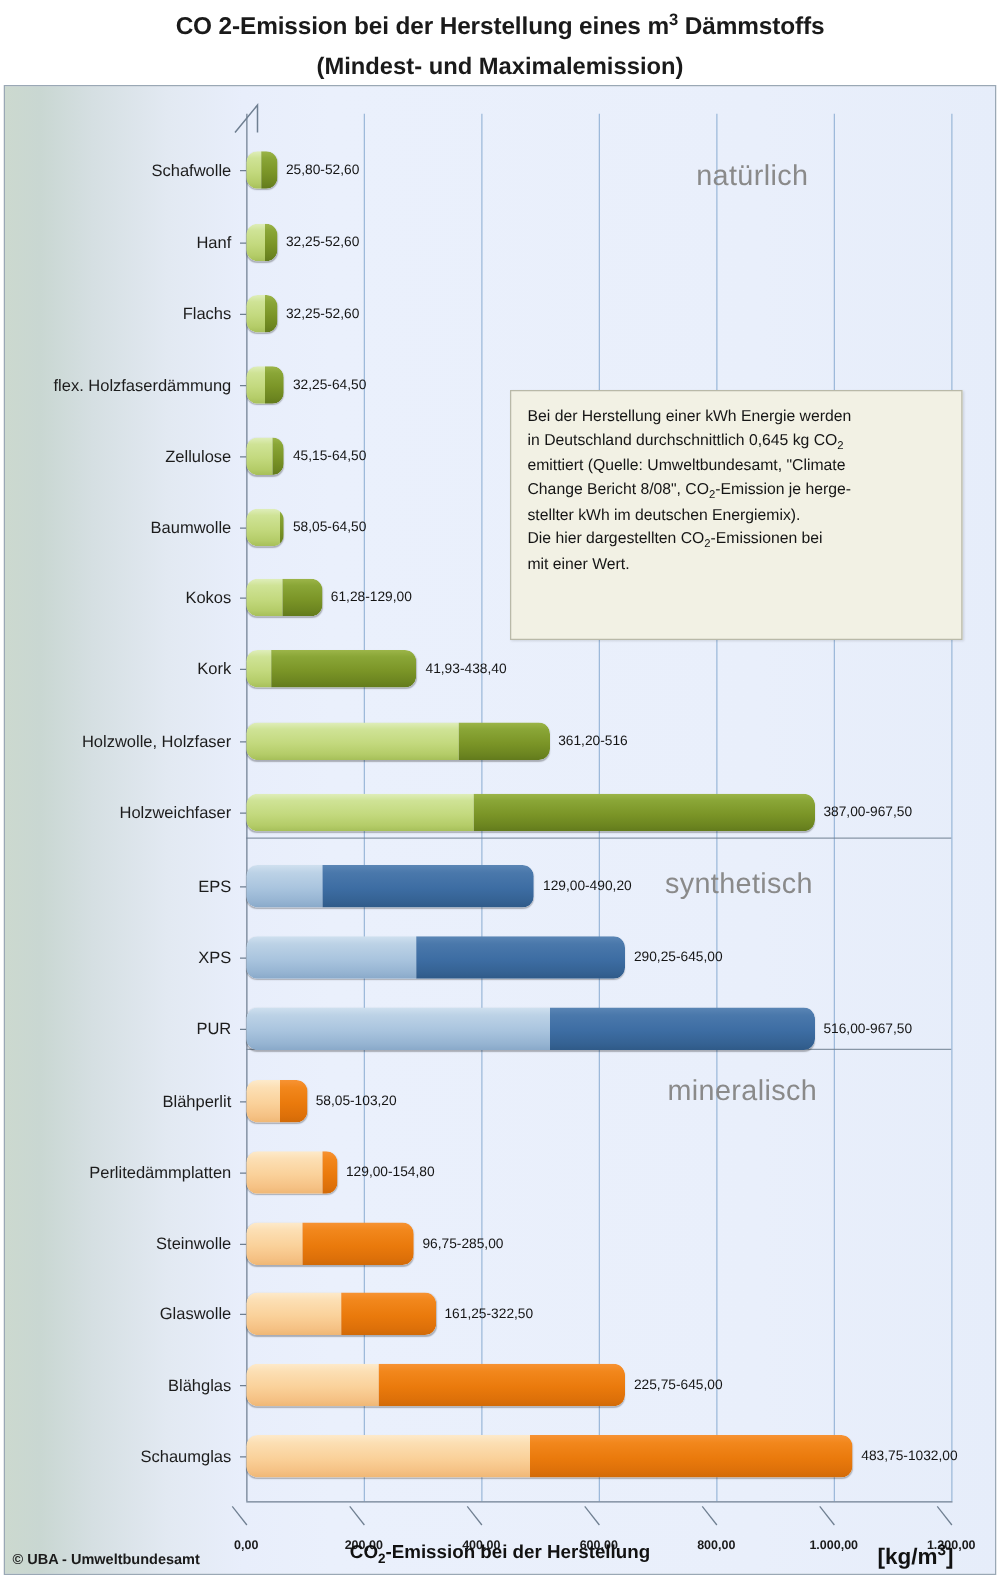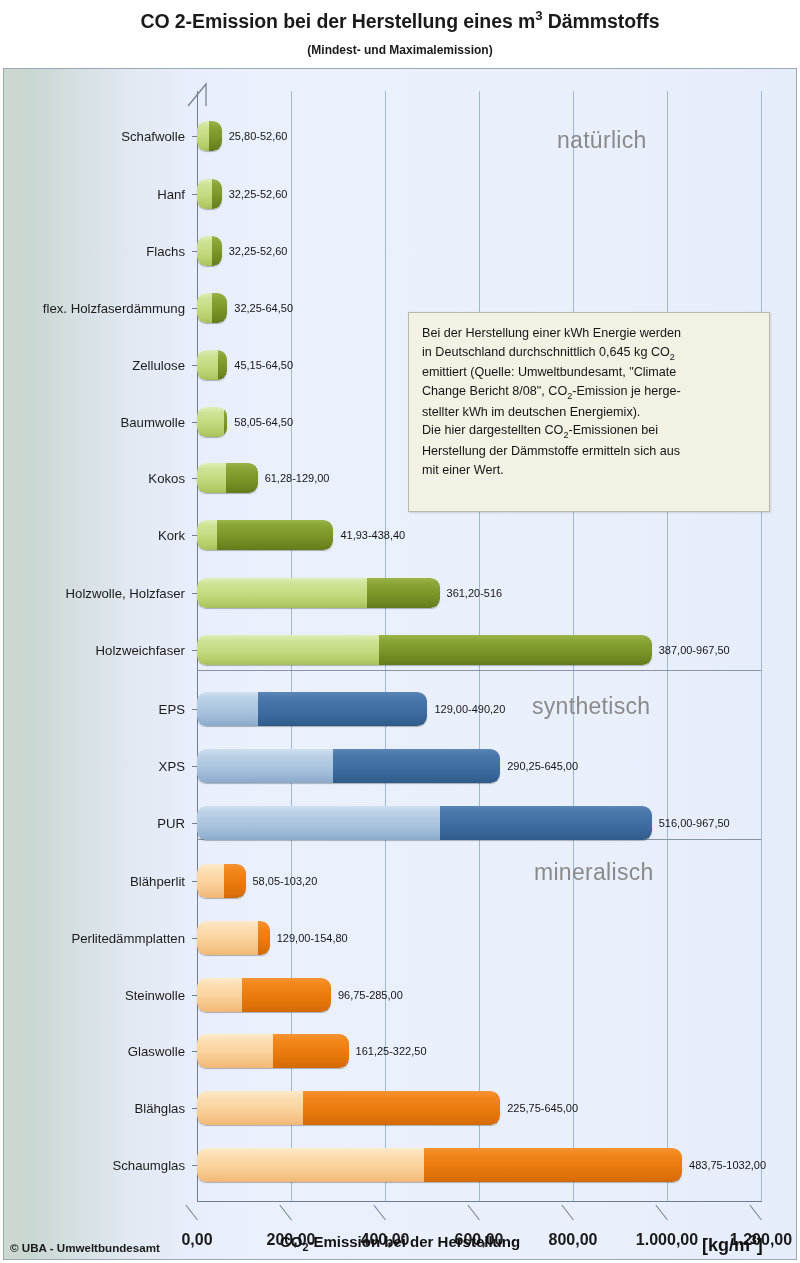--- a/index.html
+++ b/index.html
@@ -16,21 +16,21 @@
   .title-block{
     position:absolute;left:0;top:0;width:800px;height:68px;
     background:#ffffff;text-align:center;
   }
   .title-main{
     position:absolute;left:0;top:8px;width:800px;
     font-size:19.5px;font-weight:bold;color:#1a1a1a;letter-spacing:-0.1px;
   }
   .title-sub{
     position:absolute;left:0;top:43px;width:800px;
-    font-size:12px;font-weight:bold;color:#1a1a1a;
+    font-size:19px;font-weight:bold;color:#1a1a1a;
   }
   .sup{font-size:0.68em;vertical-align:super;}
 
   
   .chart-frame{
     position:absolute;left:3px;top:68px;width:794px;height:1192px;
     border:1px solid #9aa8b5;
     background:linear-gradient(to right,#ccd9cf 0px,#c9d7d2 28px,#d5dfe2 70px,#e2e9f2 130px,#e8eefb 190px,#eaf0fc 260px,#e9effb 600px,#e6edfa 794px);
     box-sizing:border-box;
     overflow:hidden;
@@ -105,21 +105,21 @@
     box-shadow:1px 1px 2px rgba(0,0,0,.12);
   }
   .sub{font-size:0.72em;vertical-align:sub;}
 
   
   .xtick-slant{
     position:absolute;width:1px;height:19px;background:#6f7f91;
     transform-origin:bottom center;transform:rotate(-38deg);
   }
   .xlabel{
-    position:absolute;font-size:16px;font-weight:bold;color:#1a1a1a;
+    position:absolute;font-size:10px;font-weight:bold;color:#1a1a1a;
     text-align:center;white-space:nowrap;
   }
   .xaxis-title{
     position:absolute;left:0;width:800px;text-align:center;
     font-size:15px;font-weight:bold;color:#111;
   }
   .unit{
     position:absolute;font-size:18px;font-weight:bold;color:#111;white-space:nowrap;
   }
   .copyright{
@@ -338,21 +338,20 @@
         </div>
       </div>
 
     <div class="annot">
       <div>Bei der Herstellung einer kWh Energie werden</div>
       <div><span>in Deutschland durchschnittlich 0,645 kg CO</span><span class="sub">2</span></div>
       <div>emittiert (Quelle: Umweltbundesamt, "Climate</div>
       <div><span>Change Bericht 8/08", CO</span><span class="sub">2</span><span>-Emission je herge-</span></div>
       <div>stellter kWh im deutschen Energiemix).</div>
       <div><span>Die hier dargestellten CO</span><span class="sub">2</span><span>-Emissionen bei</span></div>
-      <div>Herstellung der Dämmstoffe ermitteln sich aus</div>
       <div>mit einer Wert.</div>
     </div>
 
     <div id="xticks">
         <div class="xtick-slant" style="left: 193px; top: 1132px;"></div>
         <div class="xlabel" style="left: 143px; top: 1162px; width: 100px;">0,00</div>
         <div class="xtick-slant" style="left: 287px; top: 1132px;"></div>
         <div class="xlabel" style="left: 237px; top: 1162px; width: 100px;">200,00</div>
         <div class="xtick-slant" style="left: 381px; top: 1132px;"></div>
         <div class="xlabel" style="left: 331px; top: 1162px; width: 100px;">400,00</div>

